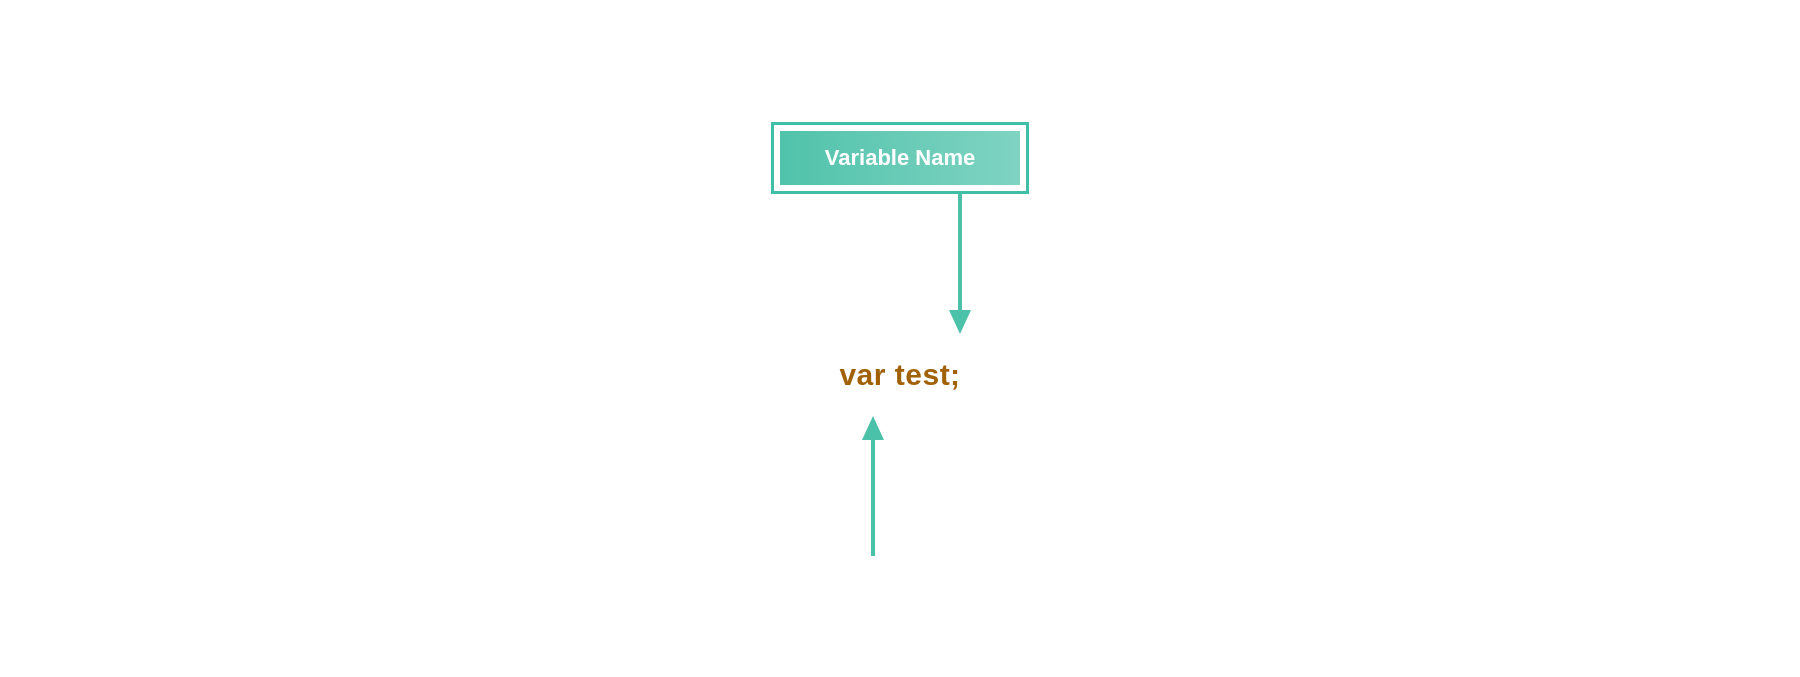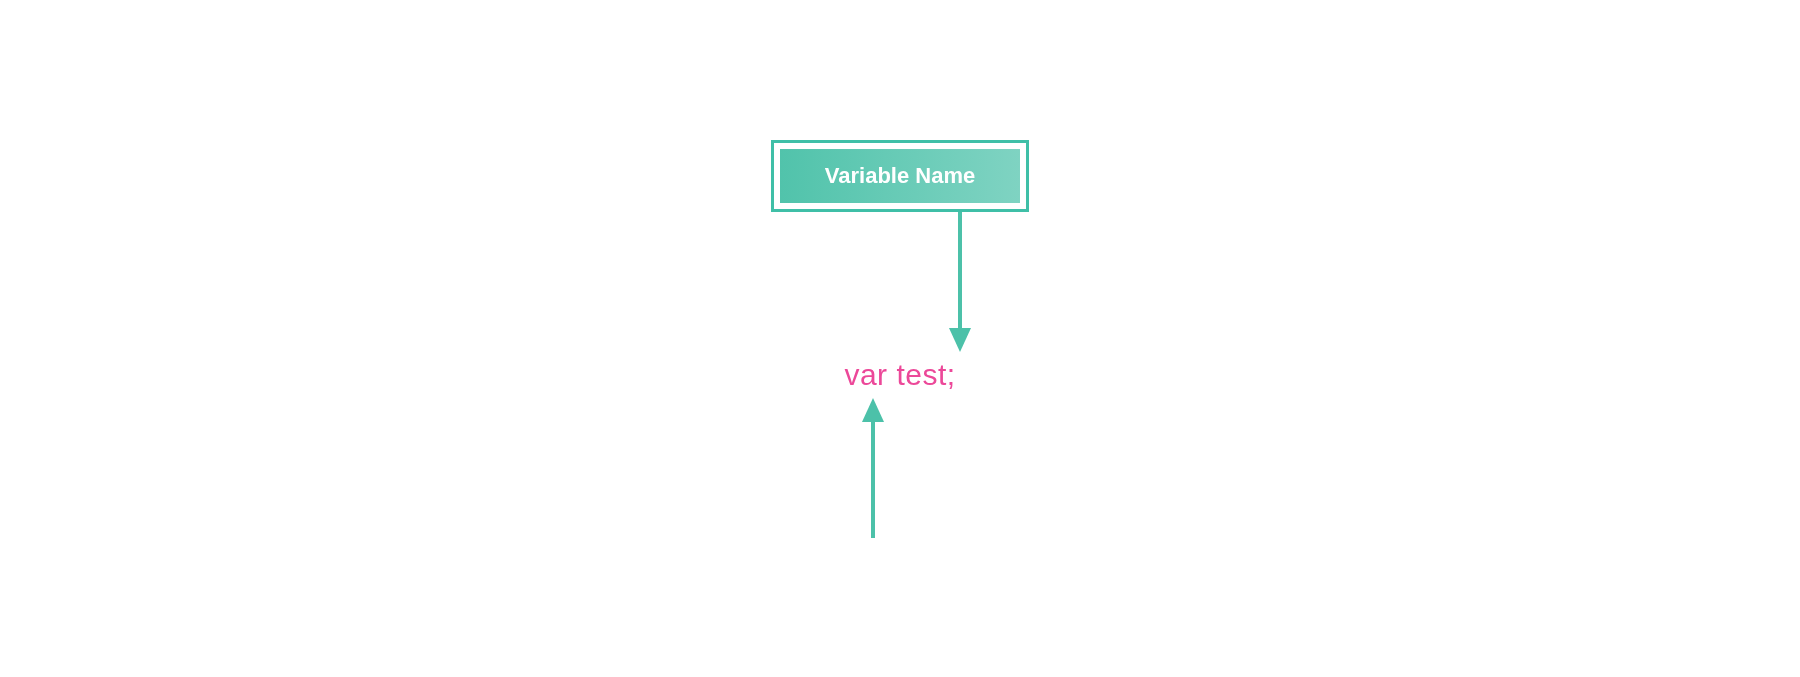--- a/index.html
+++ b/index.html
@@ -61,24 +61,24 @@
     .arrow-line {
       stroke: #4cc1a9;
       stroke-width: 4;
       fill: none;
     }
     .arrow-head {
       fill: #4cc1a9;
     }
     .code-line {
       font-size: 30px;
-      font-weight: 400;
-      color: #ec4899;
+      font-weight: 700;
+      color: #a16207;
       letter-spacing: 0.5px;
-      margin: 6px 0;
+      margin: 24px 0;
     }
     .box-bottom-shift {
       transform: translateX(-35px);
     }
   </style>
 </head>
 <body>
 
 <div class="diagram">
 

